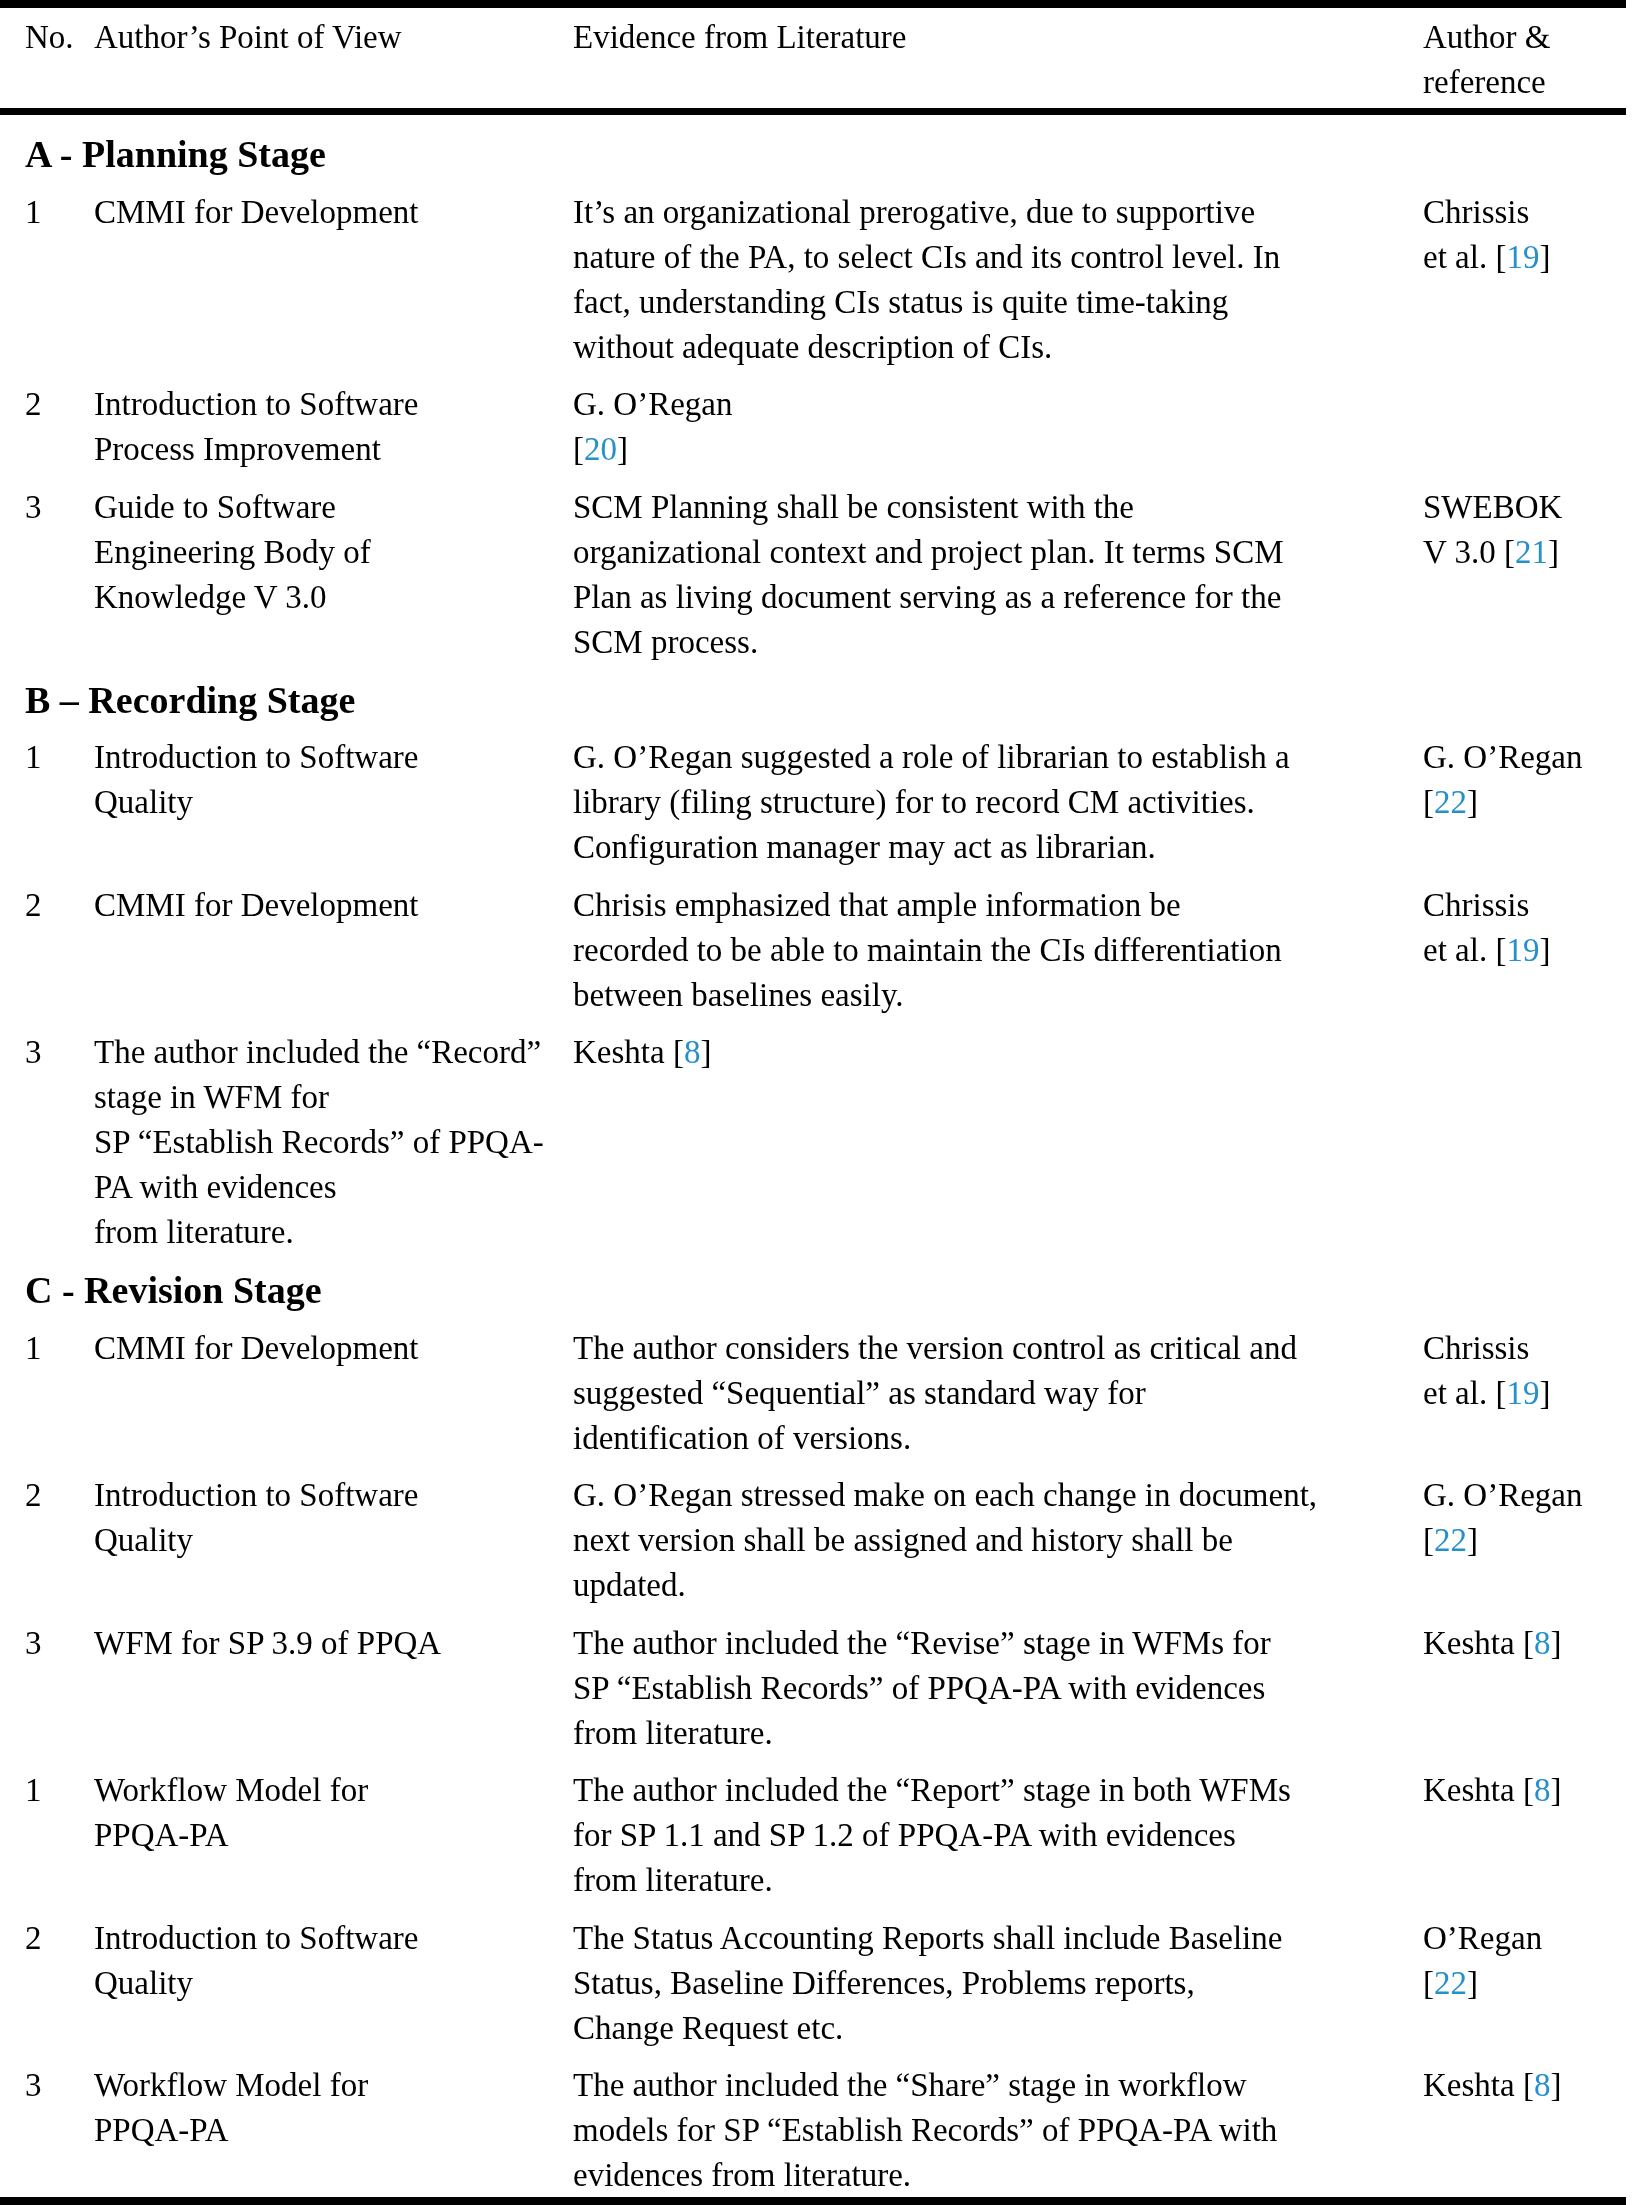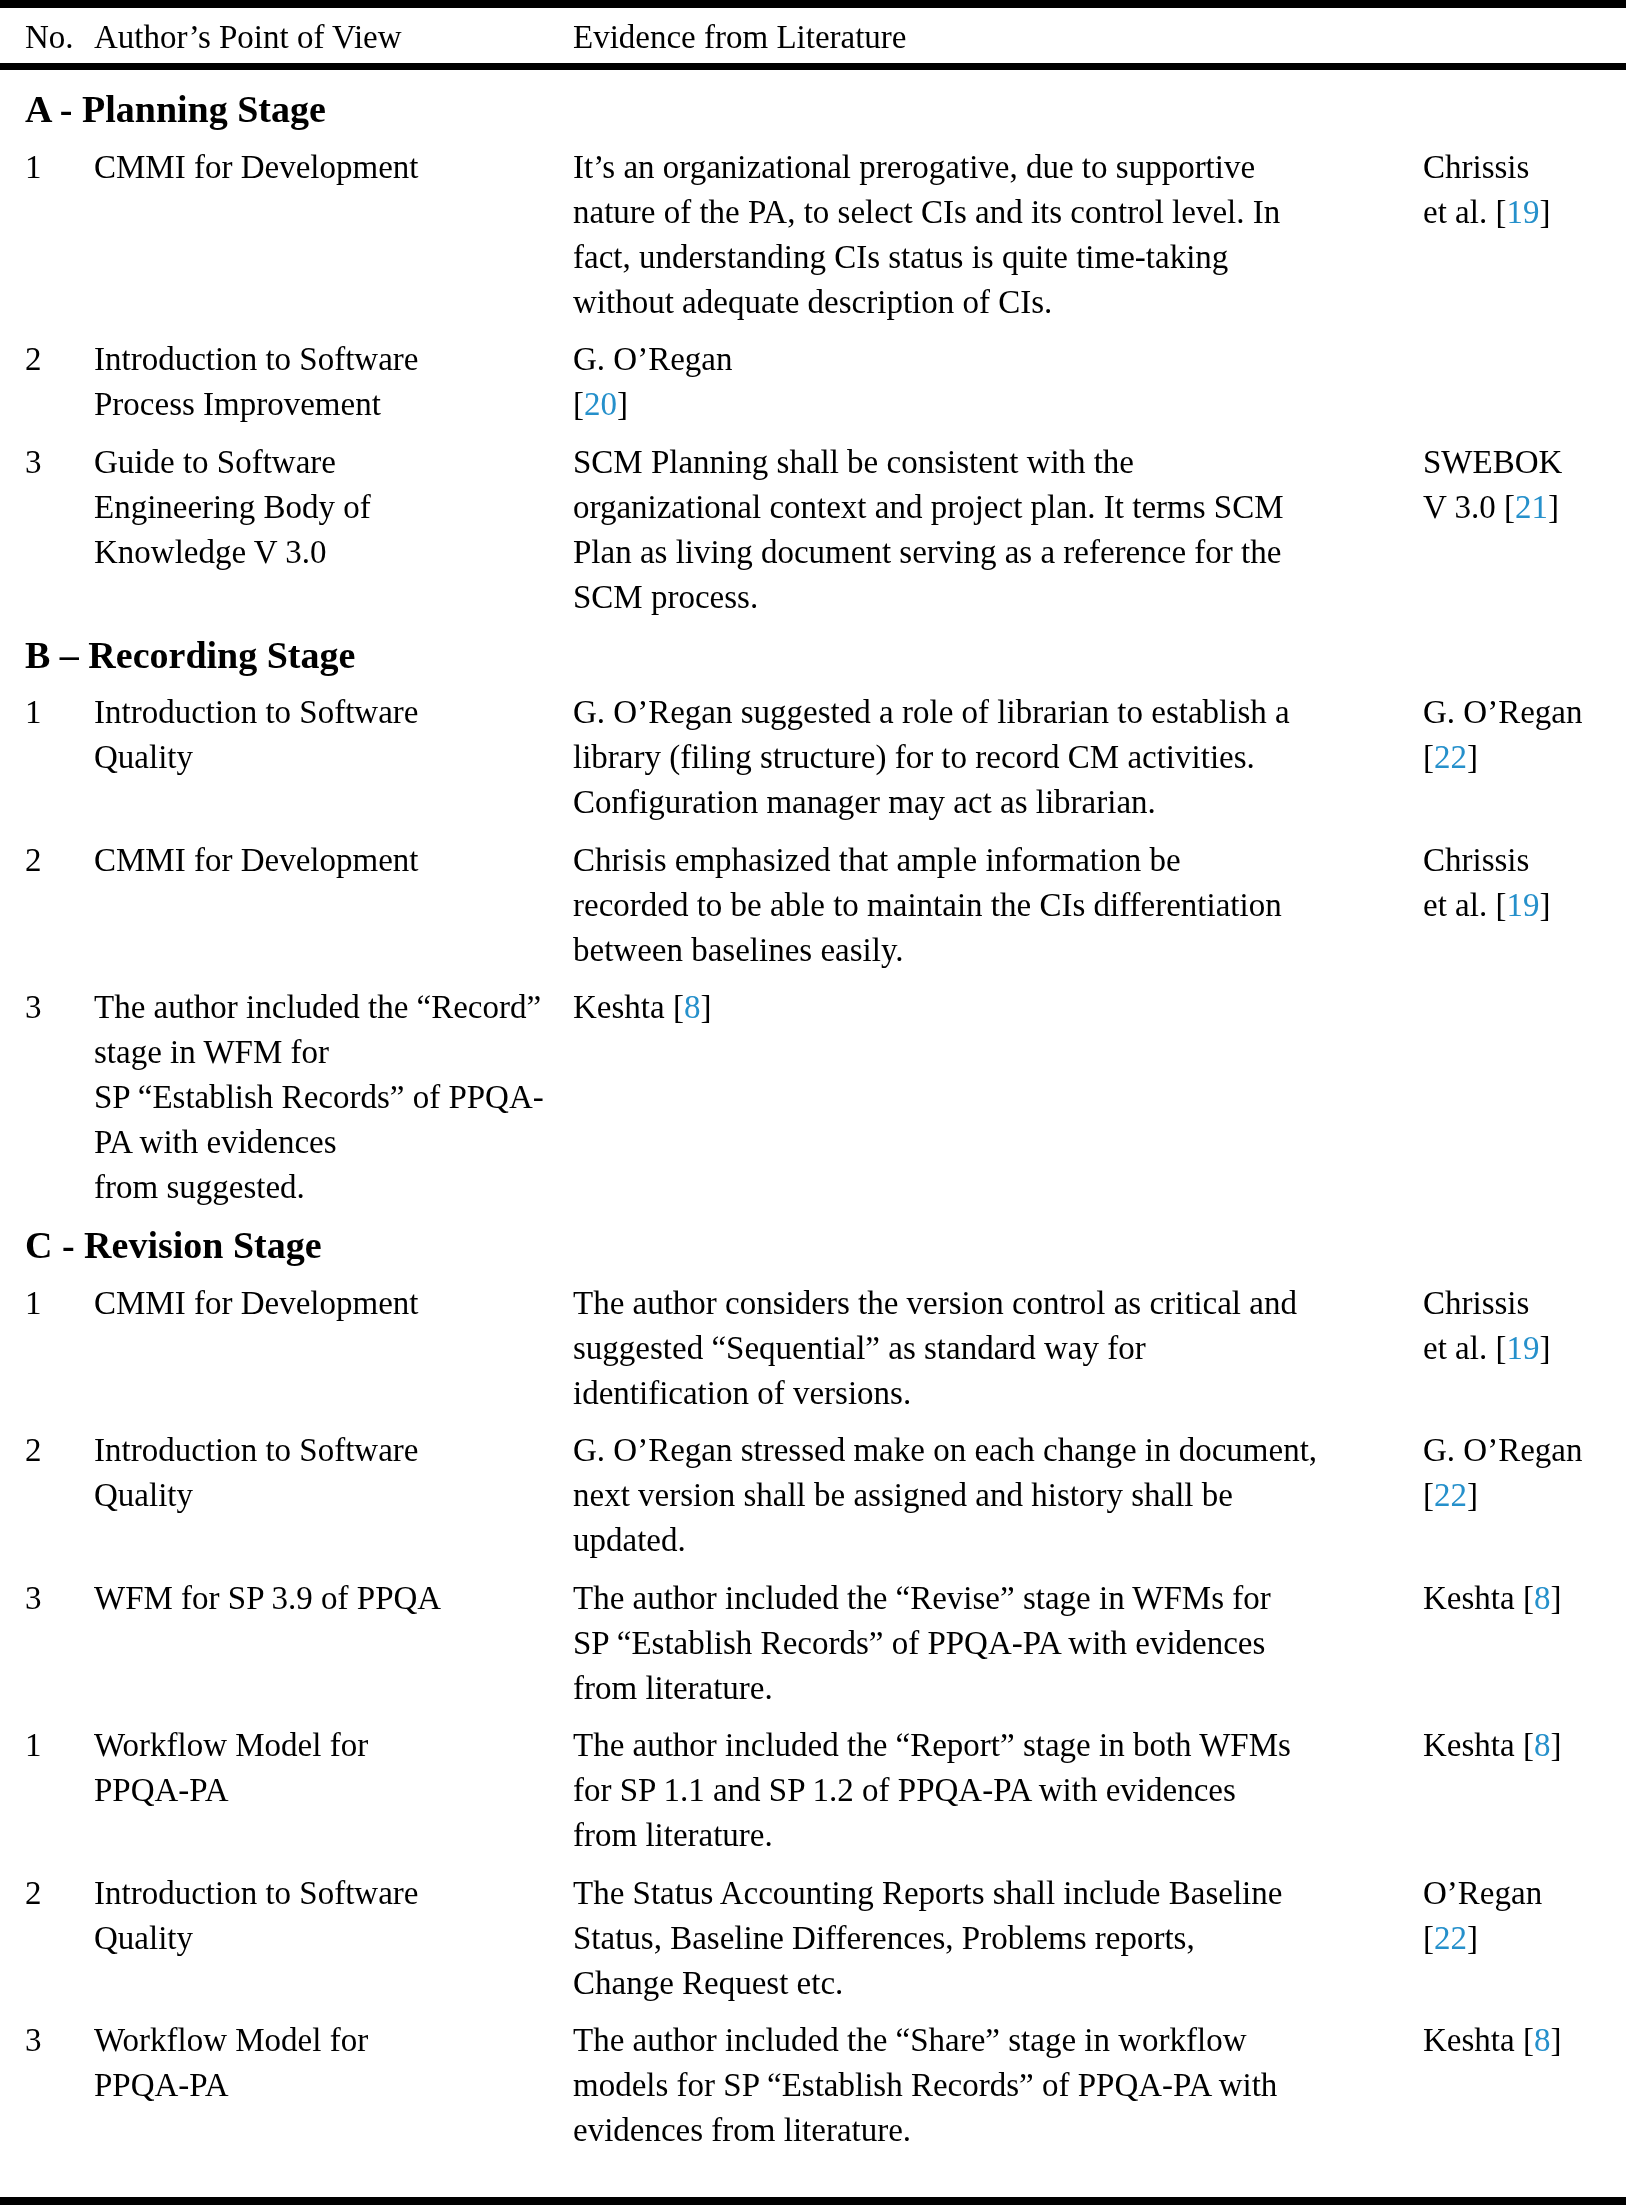--- a/index.html
+++ b/index.html
@@ -58,20 +58,22 @@
 <body>
 
 <div class="page">
 
   <div class="rule rule-top"></div>
 
   <div class="thead">
     <div class="th">No.</div>
     <div class="th">Author’s Point of View</div>
     <div class="th">Evidence from Literature</div>
+    <div class="th">Author &amp;
+reference</div>
   </div>
 
   <div class="rule rule-mid"></div>
 
   <div class="section-title first">A - Planning Stage</div>
 
   <div class="row">
     <div class="cell">1</div>
     <div class="cell">CMMI for Development</div>
     <div class="cell">It’s an organizational prerogative, due to supportive
@@ -118,21 +120,21 @@
     <div class="cell">Chrisis emphasized that ample information be
 recorded to be able to maintain the CIs differentiation
 between baselines easily.</div>
     <div class="cell">Chrissis<br>et al. [<span class="cite">19</span>]</div>
   </div>
 
   <div class="row">
     <div class="cell">3</div>
     <div class="cell">The author included the “Record” stage in WFM for
 SP “Establish Records” of PPQA-PA with evidences
-from suggested.</div>
+from literature.</div>
     <div class="cell">Keshta [<span class="cite">8</span>]</div>
   </div>
 
   <div class="section-title">C - Revision Stage</div>
 
   <div class="row">
     <div class="cell">1</div>
     <div class="cell">CMMI for Development</div>
     <div class="cell">The author considers the version control as critical and
 suggested “Sequential” as standard way for

